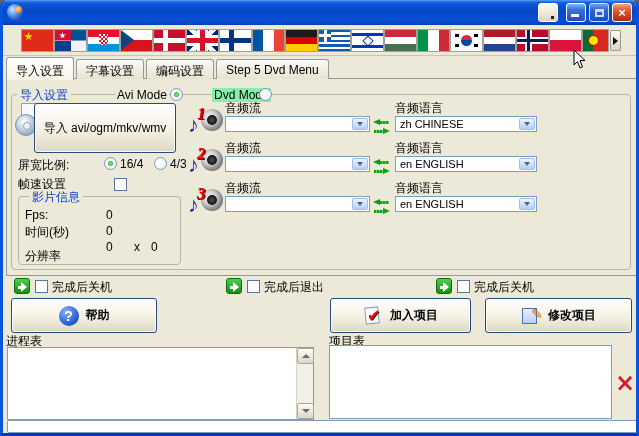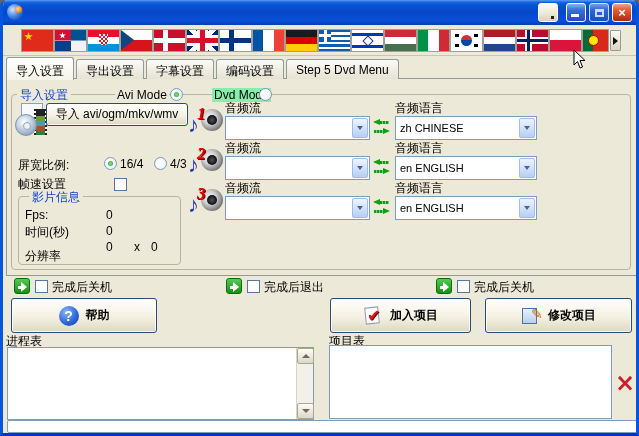--- a/index.html
+++ b/index.html
@@ -99,21 +99,21 @@
   .radio.checked::after{content:"";position:absolute;left:3px;top:3px;width:5px;height:5px;border-radius:50%;
     background:radial-gradient(#8ee08e,#1ca11c)}
   .checkbox{position:absolute;width:13px;height:13px;border:1px solid #5577a5;background:#fff;z-index:5}
   
   .xp-btn{position:absolute;border:1px solid #2a4a7a;border-radius:3px;
     background:linear-gradient(180deg,#ffffff,#f4f1e2 55%,#ddd8c2);
     box-shadow:inset 0 0 0 1px rgba(255,255,255,.8);display:flex;align-items:center;justify-content:center;
     font-size:12px;color:#000;gap:7px;z-index:5}
   .xp-btn b{font-weight:bold}
   
-  .combo{position:absolute;height:24px;background:#fff;border:1px solid #7f9db9;font-size:11px;z-index:5;
+  .combo{position:absolute;height:16px;background:#fff;border:1px solid #7f9db9;font-size:11px;z-index:5;
     display:flex;align-items:center;padding-left:4px}
   .combo .cb-arrow{position:absolute;right:1px;top:1px;bottom:1px;width:16px;border-radius:2px;
     background:linear-gradient(#eef4fd,#d3e2fa 50%,#b6cef2);border:1px solid #9ebcf0;
     display:flex;align-items:center;justify-content:center}
   .cb-arrow::after{content:"";width:0;height:0;border-top:4px solid #4c60a2;
     border-left:3.5px solid transparent;border-right:3.5px solid transparent}
   
   .speaker{position:absolute;width:36px;height:34px;z-index:5}
   .speaker .note{position:absolute;left:0;bottom:0;font-size:22px;font-weight:bold;color:#2330b4}
   .speaker .horn{position:absolute;right:1px;top:5px;width:22px;height:22px;border-radius:50%;
@@ -219,40 +219,39 @@
     <span class="flag f-norway"></span>
     <span class="flag f-poland"></span>
     <span class="flag f-portugal"></span>
     <span id="flag-scroll">
         <i class="tri-r"></i>
       </span>
   </div>
 
   <div id="tabstrip">
     <span class="tab active">导入设置</span>
-    <span class="tab">导出设置</span>
     <span class="tab">字幕设置</span>
     <span class="tab">编码设置</span>
     <span class="tab">Step 5 Dvd Menu</span>
   </div>
   <div id="tabpanel"></div>
 
   <div class="groupbox" style="left:8px;top:94px;width:620px;height:176px"></div>
   <span class="gb-caption" style="left:14px;top:87px">导入设置</span>
   <span class="lbl" style="left:112px;top:88px;background:#ece9d8;padding:0 2px">Avi Mode</span>
   <span class="radio checked" style="left:167px;top:88px"></span>
   <span class="lbl" style="left:209px;top:88px;background:#86efac;padding:0 2px">Dvd Mode</span>
   <span class="radio" style="left:256px;top:88px"></span>
 
   <div id="disc-icon">
     <span class="page"></span>
     <span class="film"></span>
     <span class="cd"></span>
   </div>
-  <div class="xp-btn" style="left:43px;top:103px;width:142px;height:23px">
+  <div class="xp-btn" style="left:31px;top:103px;width:142px;height:50px">
     <span>导入 avi/ogm/mkv/wmv</span>
   </div>
 
   <div class="speaker" style="left:185px;top:104px">
     <span class="note">♪</span>
     <span class="horn"></span>
     <span class="num">1</span>
   </div>
   <span class="lbl" style="left:222px;top:100px">音频流</span>
   <div class="combo" style="left:222px;top:116px;width:145px">

